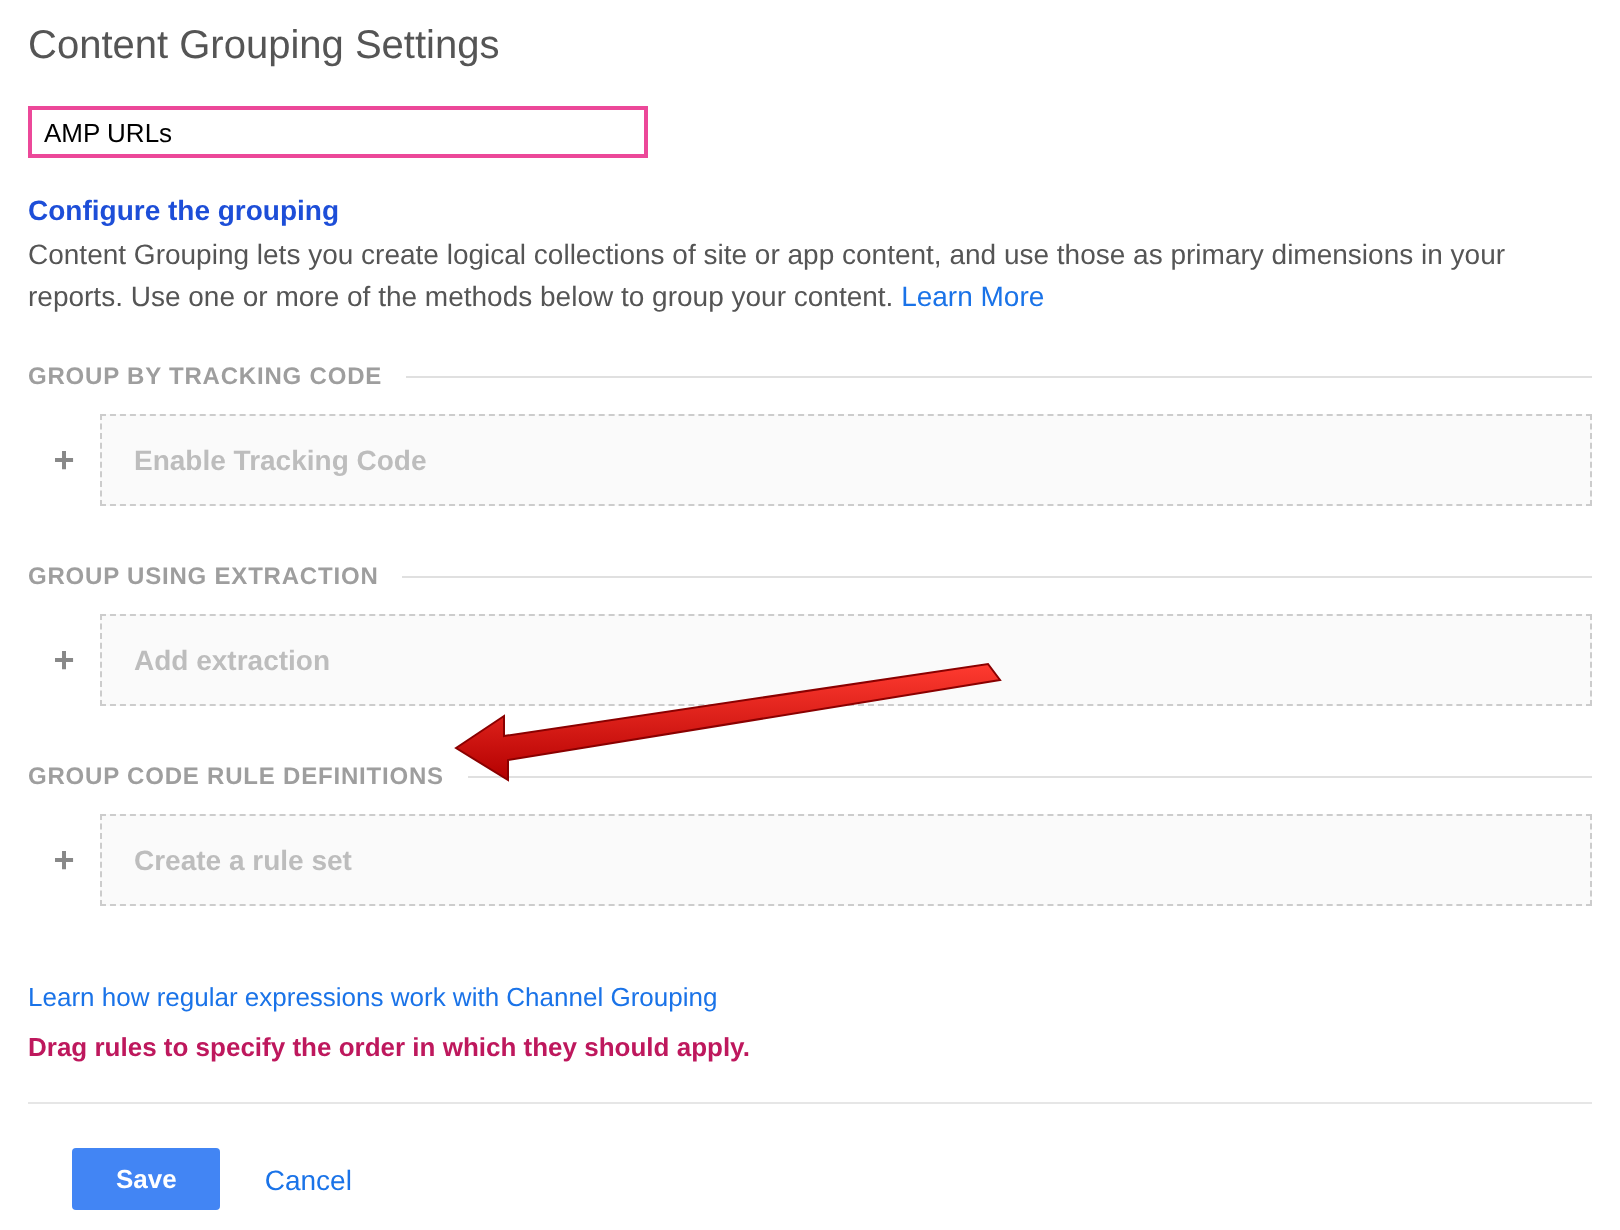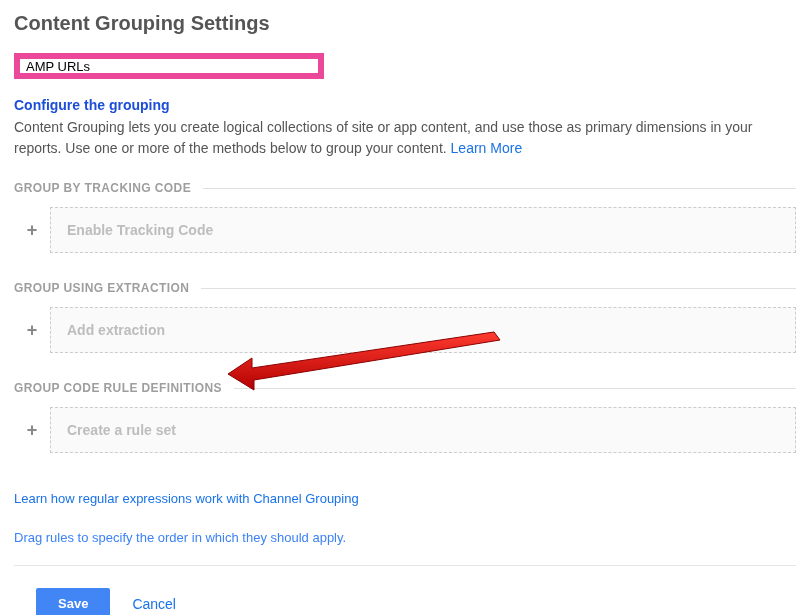--- a/index.html
+++ b/index.html
@@ -1,31 +1,31 @@
 <!DOCTYPE html>
 <html><head>
   <meta charset="utf-8">
   <style>
     * { box-sizing: border-box; margin: 0; padding: 0; }
     body { font-family: Arial, Helvetica, sans-serif; font-size: 13px; color: #333; width: 810px; background: #fff; }
     .container { padding: 12px 14px; }
-    .page-title { font-size: 20px; font-weight: bold; color: #555; margin-bottom: 18px; }
+    .page-title { font-size: 20px; font-weight: normal; color: #555; margin-bottom: 18px; }
     .label-name { font-size: 14px; font-weight: bold; color: #222; margin-bottom: 6px; }
-    .name-input { width: 310px; height: 26px; border: 6px solid #ec4899; padding: 3px 6px; font-size: 13px; margin-bottom: 18px; }
+    .name-input { width: 310px; height: 26px; border: 2px solid #ec4899; padding: 3px 6px; font-size: 13px; margin-bottom: 18px; }
     .config-title { font-size: 14px; font-weight: bold; color: #1d4ed8; margin-bottom: 4px; }
     .config-desc { font-size: 14px; color: #555; line-height: 1.5; margin-bottom: 22px; }
     .learn-link { color: #1a73e8; text-decoration: none; }
     .section-header { display: flex; align-items: center; margin: 8px 0 12px 0; }
     .section-header .title { font-size: 12px; font-weight: bold; color: #9e9e9e; letter-spacing: 0.4px; margin-right: 12px; white-space: nowrap; }
     .section-header .line { flex: 1; height: 1px; background: #e0e0e0; }
     .group-row { display: flex; align-items: stretch; margin-bottom: 28px; }
     .plus-btn { width: 36px; display: flex; align-items: center; justify-content: center; font-size: 18px; font-weight: bold; color: #888; cursor: pointer; }
     .dashed-box { flex: 1; border: 1px dashed #ccc; background: #fafafa; padding: 14px 16px; font-size: 14px; font-weight: bold; color: #bdbdbd; cursor: pointer; }
     .regex-link { color: #1a73e8; font-size: 13px; text-decoration: none; display: inline-block; margin-top: 10px; }
-    .drag-note { font-size: 13px; color: #3b82f6; margin-top: 24px; margin-bottom: 20px; }
+    .drag-note { font-size: 13px; color: #be185d; margin-top: 10px; margin-bottom: 20px; font-weight: bold; }
     .hr { height: 1px; background: #e6e6e6; margin: 18px 0 12px 0; }
     .footer { display: flex; align-items: center; gap: 22px; padding: 10px 0 0 22px; }
     .save-btn { background: #4285f4; color: #fff; border: none; padding: 8px 22px; font-size: 13px; font-weight: bold; border-radius: 2px; cursor: pointer; }
     .cancel-link { color: #1a73e8; font-size: 14px; text-decoration: none; }
     .arrow-svg { position: absolute; pointer-events: none; }
     .content-wrap { position: relative; }
   </style>
 </head>
 <body>
 

